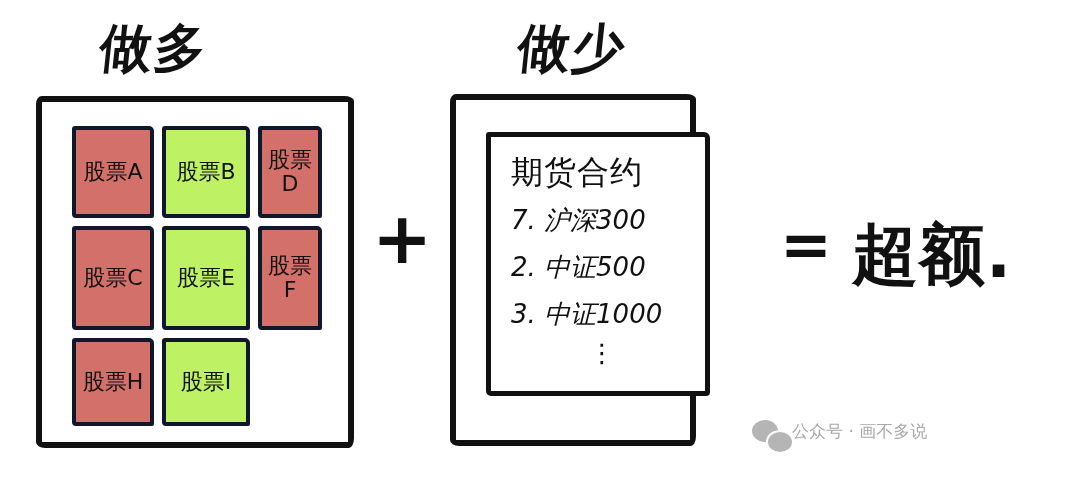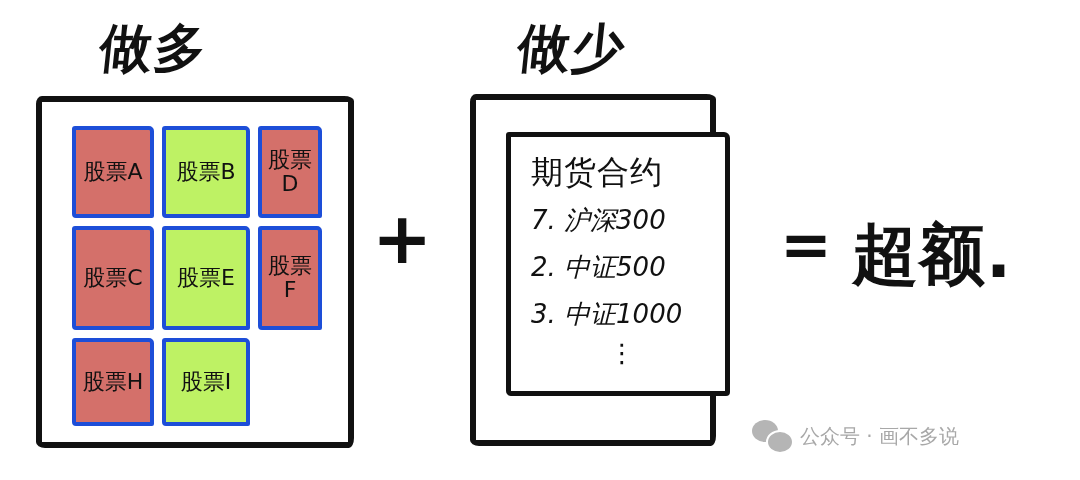--- a/index.html
+++ b/index.html
@@ -14,29 +14,29 @@
     }
     #title-left { left: 100px; top: 14px; }
     #title-right { left: 518px; top: 14px; }
 
     .frame {
       position: absolute; border: 6px solid #111; background: #fff;
       border-radius: 6px 10px 5px 9px / 8px 5px 10px 6px;
       box-sizing: border-box;
     }
     #frame-left { left: 36px; top: 96px; width: 318px; height: 352px; }
-    #frame-right { left: 470px; top: 94px; width: 246px; height: 352px; }
+    #frame-right { left: 450px; top: 94px; width: 246px; height: 352px; }
 
     .grid {
       position: absolute; left: 30px; top: 24px; width: 250px; height: 298px;
       display: grid; grid-template-columns: 82px 88px 64px; grid-template-rows: 92px 104px 88px;
       column-gap: 8px; row-gap: 8px;
     }
     .cell {
-      border: 4px solid #1d4ed8; box-sizing: border-box;
+      border: 4px solid #0f172a; box-sizing: border-box;
       border-radius: 3px 5px 2px 4px;
       display: flex; align-items: center; justify-content: center;
       font-size: 22px; text-align: center; line-height: 1.1;
       padding: 2px; overflow: hidden;
     }
     .cell.long { background: #d4706a; }
     .cell.neutral { background: #bef264; }
 
     .list-card {
       position: absolute; left: 30px; top: 32px; width: 224px; height: 264px;
@@ -48,21 +48,21 @@
     .list-item { font-size: 26px; margin-bottom: 12px; font-style: italic; }
     .list-ellipsis { font-size: 26px; margin-left: 78px; line-height: 0.7; }
 
     .op { position: absolute; font-weight: bold; }
     #plus-sign { left: 372px; top: 196px; font-size: 72px; }
     #equals-sign { left: 780px; top: 208px; font-size: 62px; }
     #result-text { position: absolute; left: 852px; top: 210px; font-size: 66px; font-weight: bold; letter-spacing: 1px; }
 
     .watermark {
       position: absolute; left: 752px; top: 420px; height: 32px;
-      display: flex; align-items: center; gap: 8px; color: #a8a8a8; font-size: 20px;
+      display: flex; gap: 0; color: #a8a8a8; font-size: 17px;
     }
     .wechat-icon { width: 40px; height: 32px; position: relative; }
     .wechat-icon .b1 { position: absolute; left: 0; top: 0; width: 26px; height: 22px; border-radius: 50%; background: #b5b5b5; }
     .wechat-icon .b2 { position: absolute; left: 14px; top: 10px; width: 24px; height: 20px; border-radius: 50%; background: #b5b5b5; border: 2px solid #fff; }
   </style>
 </head>
 <body>
 
 <div class="title hand" id="title-left">做多</div>
 <div class="title hand" id="title-right">做少</div>

